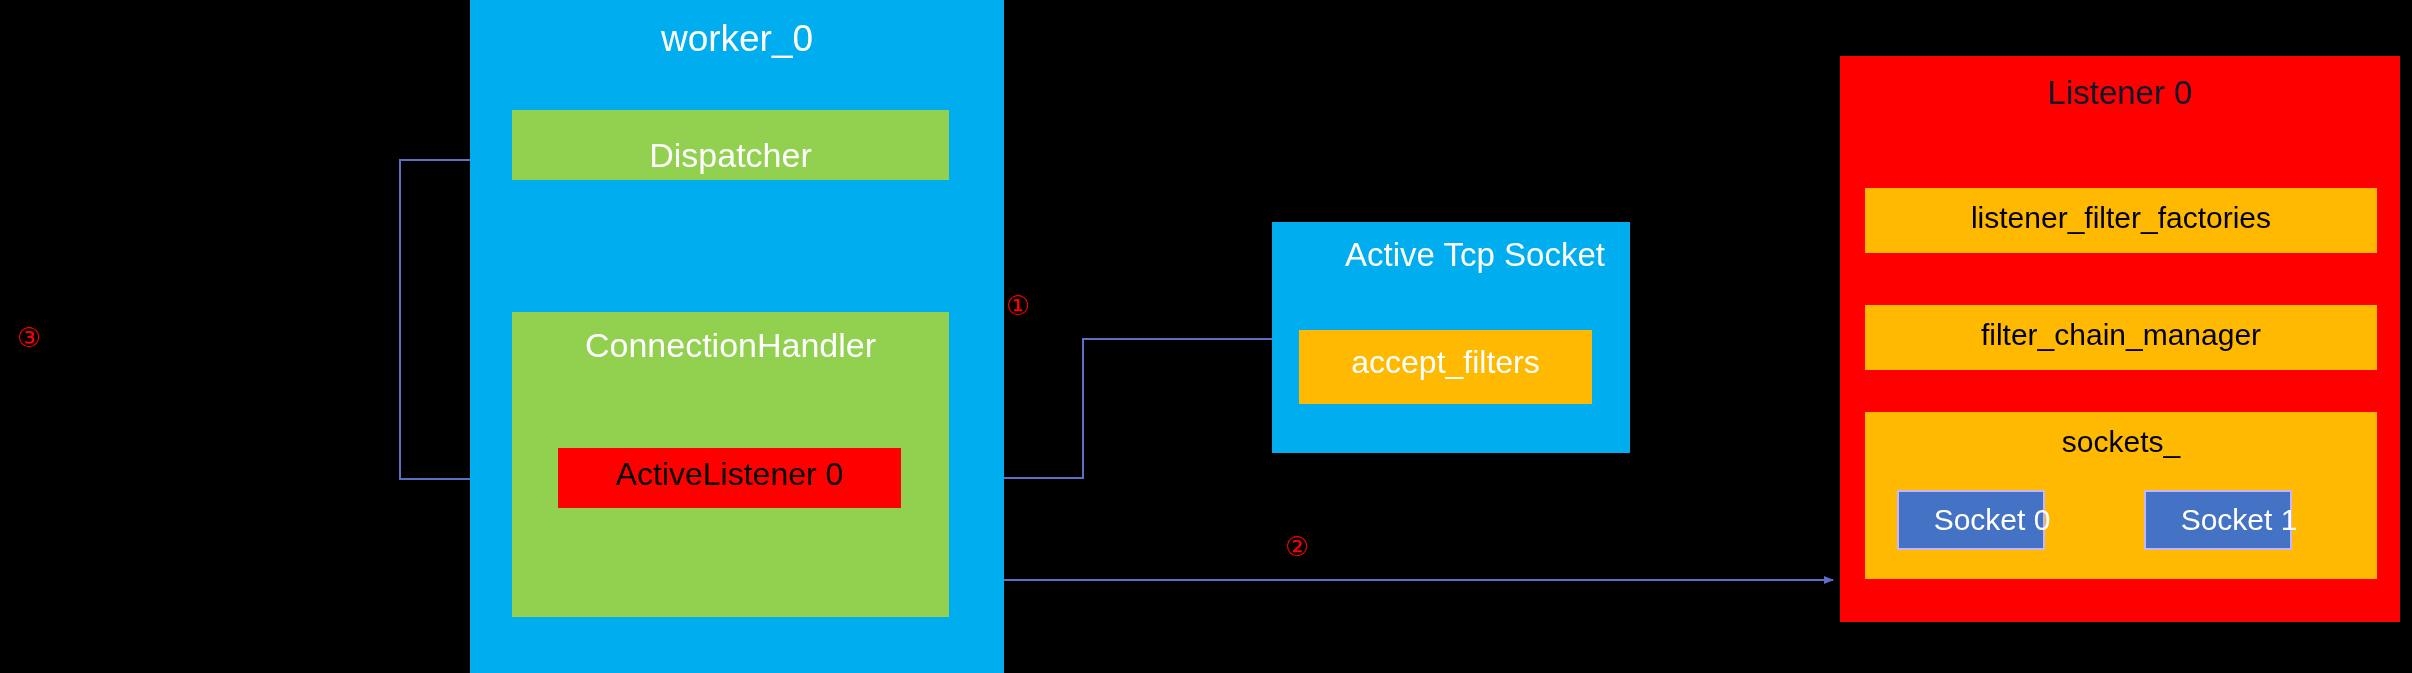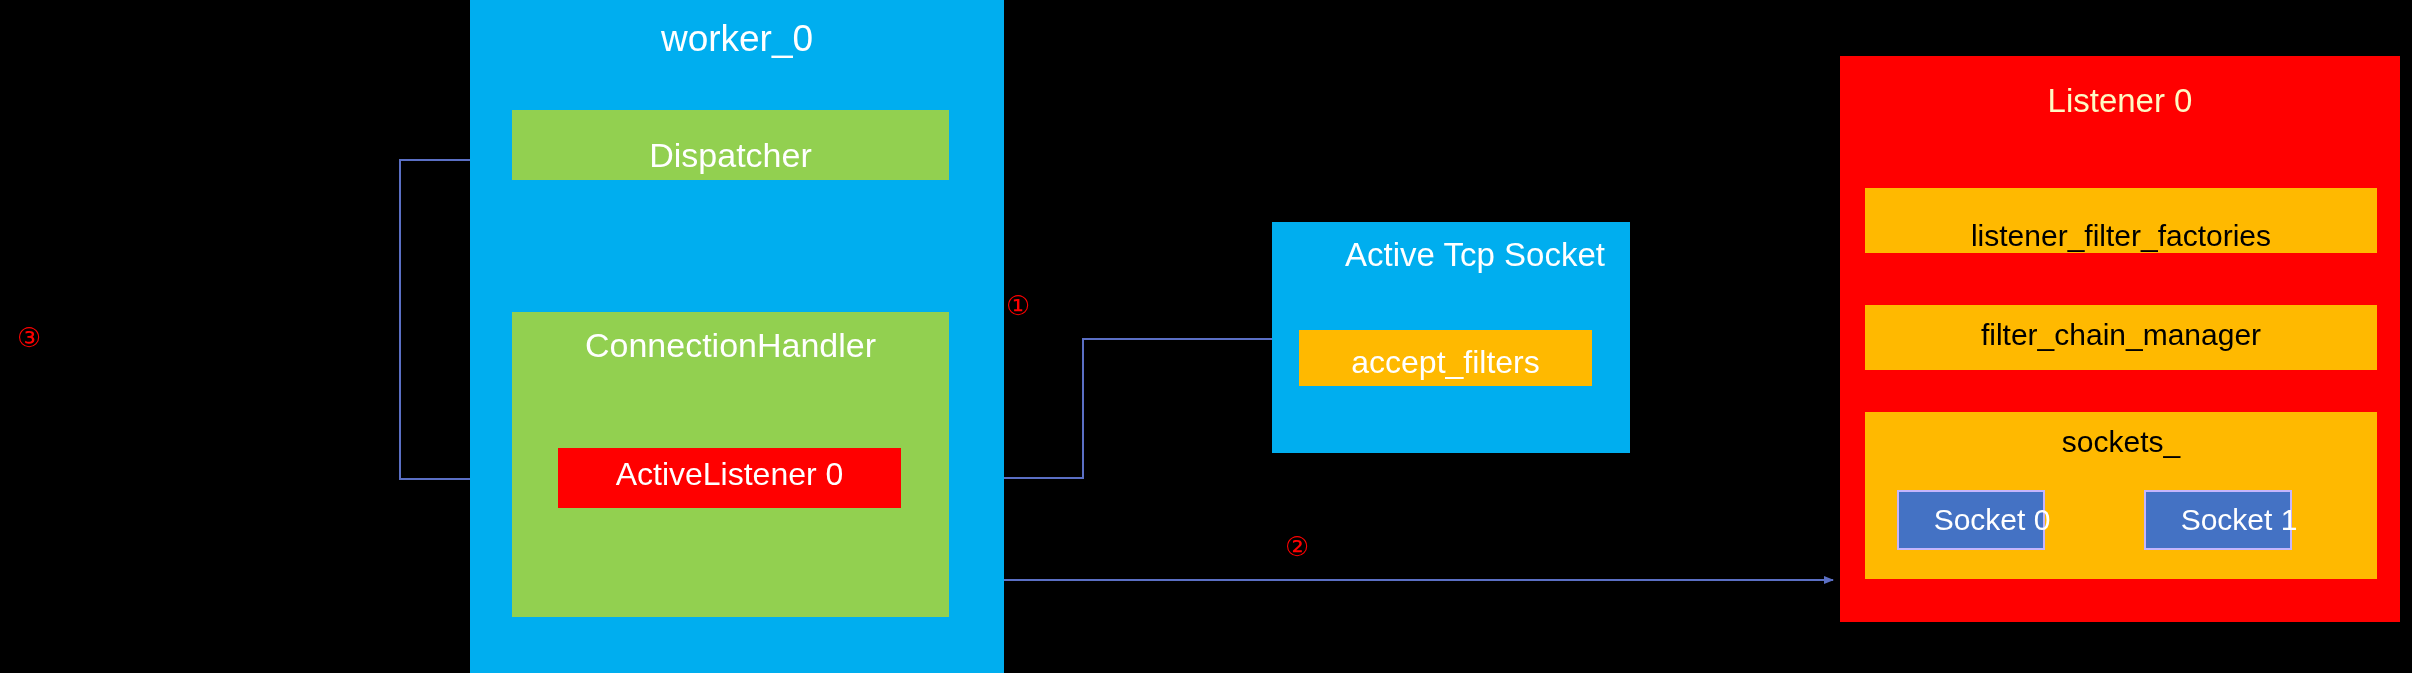--- a/index.html
+++ b/index.html
@@ -78,21 +78,21 @@
   
   #active-listener-box {
     left: 558px;
     top: 448px;
     width: 343px;
     height: 60px;
     background: #FF0000;
   }
   #active-listener-box > .label {
     padding-top: 10px;
-    color: #ffffff;
+    color: #000000;
     font-size: 32px;
   }
 
   
   #active-tcp-socket-box {
     left: 1272px;
     top: 222px;
     width: 358px;
     height: 231px;
     background: #00AEEF;
@@ -102,63 +102,62 @@
     color: #FFFFFF;
     font-size: 33px;
     margin-left: 48px;
   }
 
   
   #accept-filters-box {
     left: 1299px;
     top: 330px;
     width: 293px;
-    height: 56px;
+    height: 74px;
     background: #FFB900;
   }
   #accept-filters-box > .label {
     padding-top: 16px;
     color: #FFFFFF;
     font-size: 32px;
   }
 
   
   #listener-box {
     left: 1840px;
     top: 56px;
     width: 560px;
     height: 566px;
     background: #FF0000;
   }
   #listener-box > .label {
     padding-top: 20px;
-    color: #fef9c3;
+    color: #0f172a;
     font-size: 33px;
-    margin-top: 8px;
   }
 
   .listener-sub {
     position: absolute;
     left: 1865px;
     width: 512px;
     background: #FFB900;
     box-sizing: border-box;
     display: flex;
     align-items: flex-start;
     justify-content: center;
   }
   .listener-sub > .label {
     width: 100%;
     text-align: center;
     color: #000000;
     font-size: 30px;
     white-space: nowrap;
   }
 
-  #listener-filter-factories-box { top: 188px; height: 65px; align-items: flex-end; }
+  #listener-filter-factories-box { top: 188px; height: 65px; }
   #listener-filter-factories-box > .label { padding-top: 13px; }
 
   #filter-chain-manager-box { top: 305px; height: 65px; }
   #filter-chain-manager-box > .label { padding-top: 13px; }
 
   #sockets-box { top: 412px; height: 167px; }
   #sockets-box > .label { padding-top: 13px; }
 
   .socket-chip {
     position: absolute;

